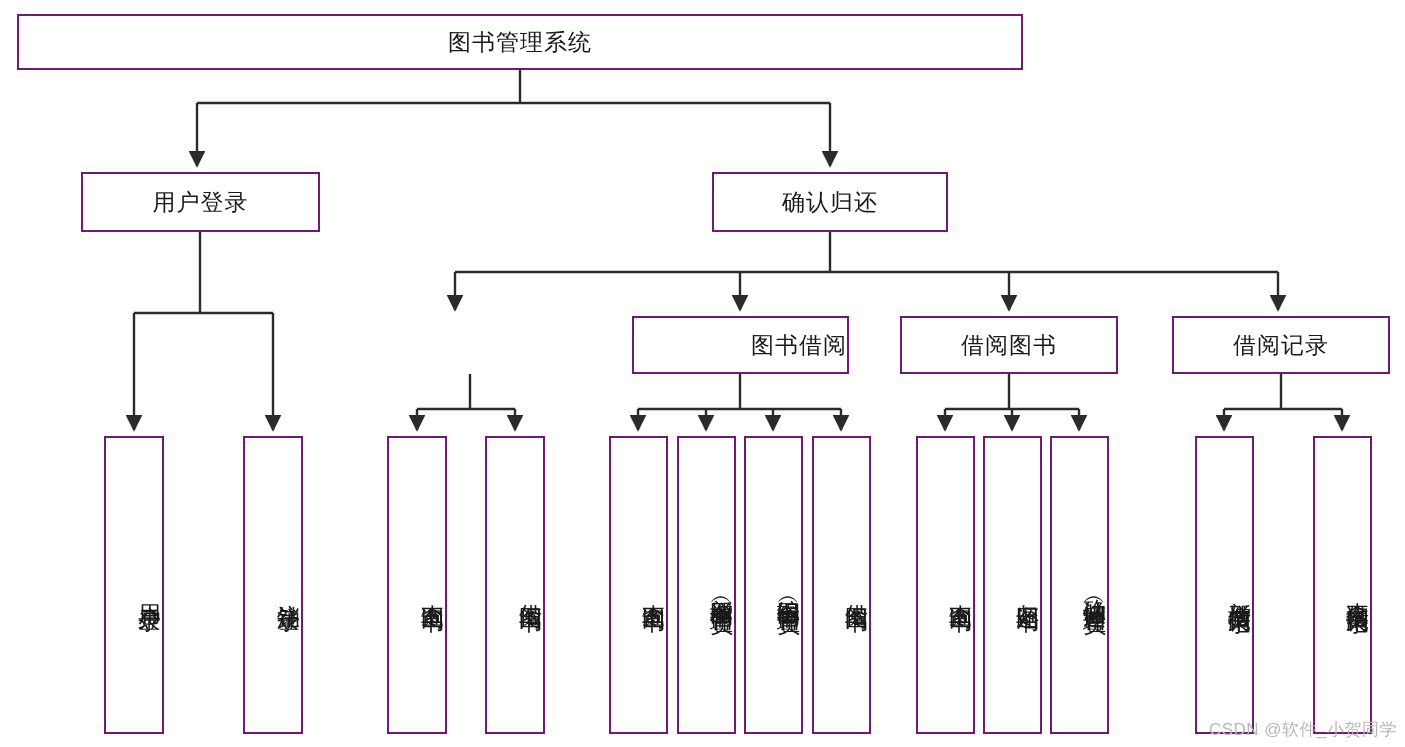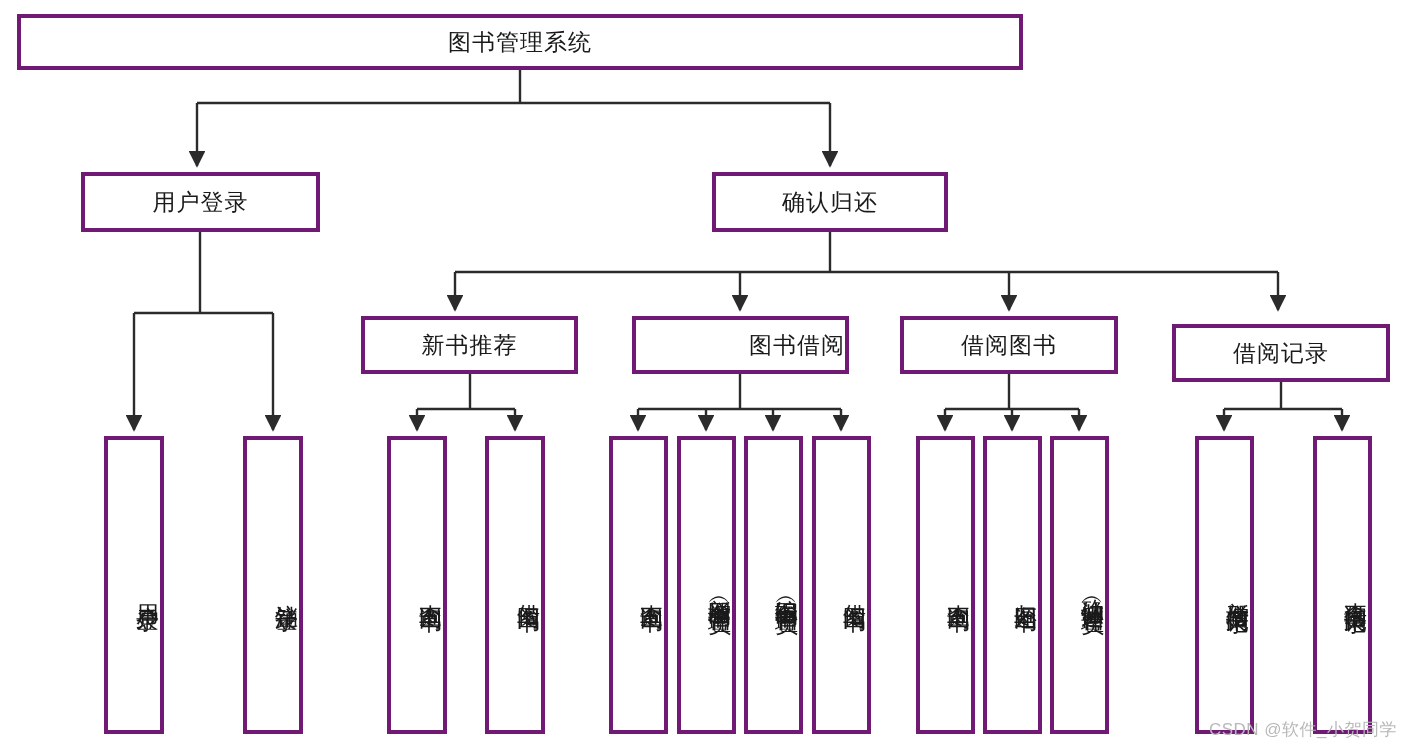--- a/index.html
+++ b/index.html
@@ -21,21 +21,21 @@
     position: absolute;
     left: 0;
     top: 0;
     width: 1405px;
     height: 747px;
     pointer-events: none;
   }
   .node {
     position: absolute;
     box-sizing: border-box;
-    border: 4px solid #701a75;
+    border: 2px solid #701a75;
     background: #ffffff;
     display: flex;
     align-items: center;
     justify-content: center;
     color: #1a1a1a;
   }
   .node.h {
     font-size: 23px;
     letter-spacing: 1px;
   }
@@ -124,30 +124,27 @@
     <span>图书管理系统</span>
   </div>
 
   <div class="node h" style="left:81px; top:172px; width:239px; height:60px;">
     <span>用户登录</span>
   </div>
   <div class="node h" style="left:712px; top:172px; width:236px; height:60px;">
     <span>确认归还</span>
   </div>
 
-  <div class="node h" style="left:361px; top:316px; width:217px; height:58px;">
-    <span>新书推荐</span>
-  </div>
   <div class="node h" style="left:632px; top:316px; width:217px; height:58px;justify-content:flex-end;">
     <span>图书借阅</span>
   </div>
   <div class="node h" style="left:900px; top:316px; width:218px; height:58px;">
     <span>借阅图书</span>
   </div>
-  <div class="node h" style="left:1172px; top:316px; width:218px; height:58px;margin-top:8px;">
+  <div class="node h" style="left:1172px; top:316px; width:218px; height:58px;">
     <span>借阅记录</span>
   </div>
 
   <div class="node v" style="left:104px; top:436px; width:60px; height:298px;">
     <span>用户登录</span>
   </div>
   <div class="node v" style="left:243px; top:436px; width:60px; height:298px;">
     <span>注销登录</span>
   </div>
 

